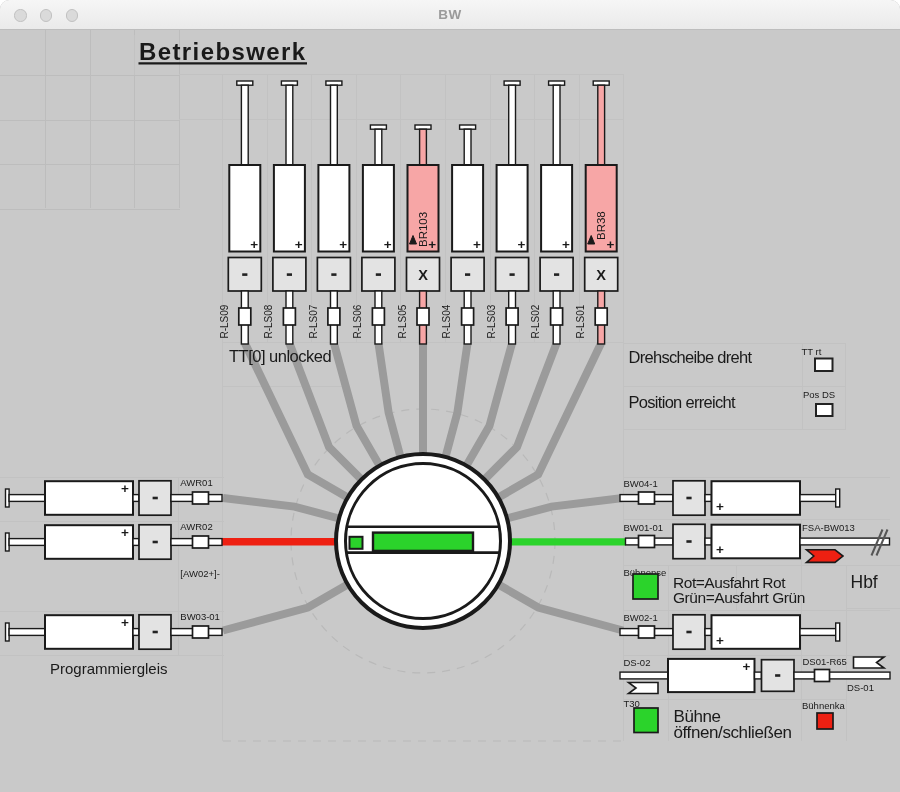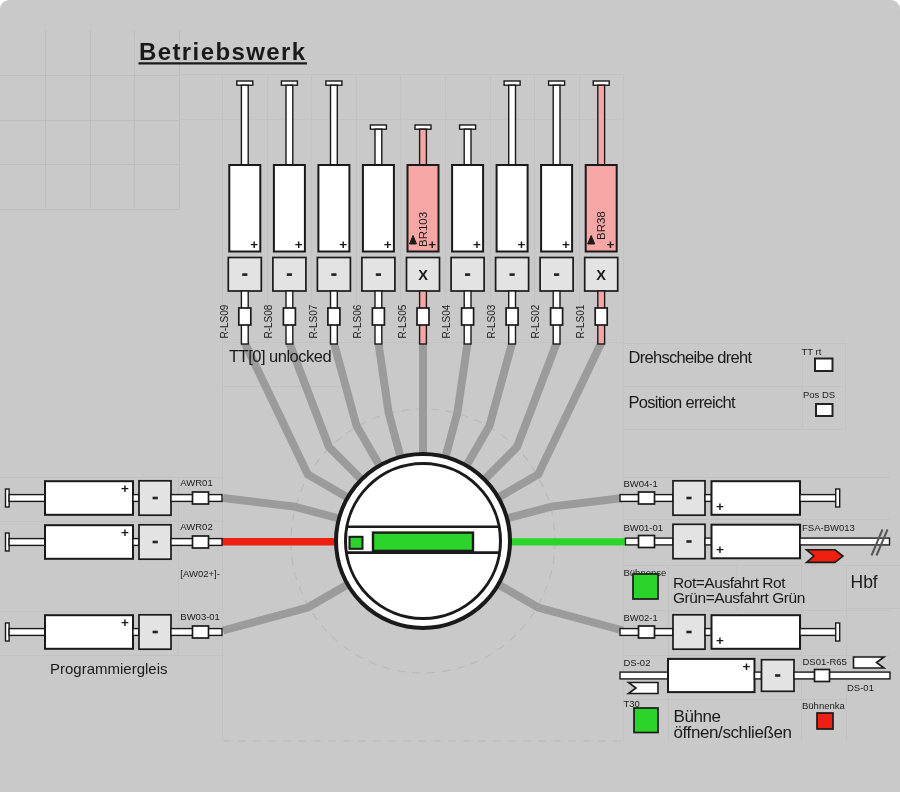--- a/index.html
+++ b/index.html
@@ -10,20 +10,26 @@
           background:linear-gradient(#f6f6f6,#eaeaea);
           border-bottom:1px solid #bdbdbd; border-radius:9px 9px 0 0; }
   .tl { position:absolute; top:9px; width:12.5px; height:12.5px; border-radius:50%;
         background:#dadada; border:1px solid #c0c0c0; box-sizing:border-box; }
   #ttitle { position:absolute; top:0; left:0; width:900px; height:29px; text-align:center;
             line-height:30px; font-size:13.5px; font-weight:bold; color:#9a9a9a; letter-spacing:0.5px; }
 </style>
 </head>
 <body>
 <div id="win">
+  <div id="tbar">
+    <div class="tl" style="left:14px"></div>
+    <div class="tl" style="left:39.5px"></div>
+    <div class="tl" style="left:65.5px"></div>
+    <div id="ttitle">BW</div>
+  </div>
   <svg width="900" height="762" viewBox="0 30 900 762" style="position:absolute;left:0;top:30px" font-family="Liberation Sans, sans-serif">
 <g shape-rendering="crispEdges">
         <line x1="45.25" y1="30" x2="45.25" y2="208" stroke="#bdbdbd" stroke-width="1"></line>
         <line x1="90.0" y1="30" x2="90.0" y2="208" stroke="#bdbdbd" stroke-width="1"></line>
         <line x1="134.75" y1="30" x2="134.75" y2="208" stroke="#bdbdbd" stroke-width="1"></line>
         <line x1="179.5" y1="30" x2="179.5" y2="208" stroke="#bdbdbd" stroke-width="1"></line>
         <line x1="0" y1="75.25" x2="179.5" y2="75.25" stroke="#bdbdbd" stroke-width="1"></line>
         <line x1="0" y1="120.0" x2="179.5" y2="120.0" stroke="#bdbdbd" stroke-width="1"></line>
         <line x1="0" y1="164.75" x2="179.5" y2="164.75" stroke="#bdbdbd" stroke-width="1"></line>
         <line x1="0" y1="209.5" x2="179.5" y2="209.5" stroke="#bdbdbd" stroke-width="1"></line>

